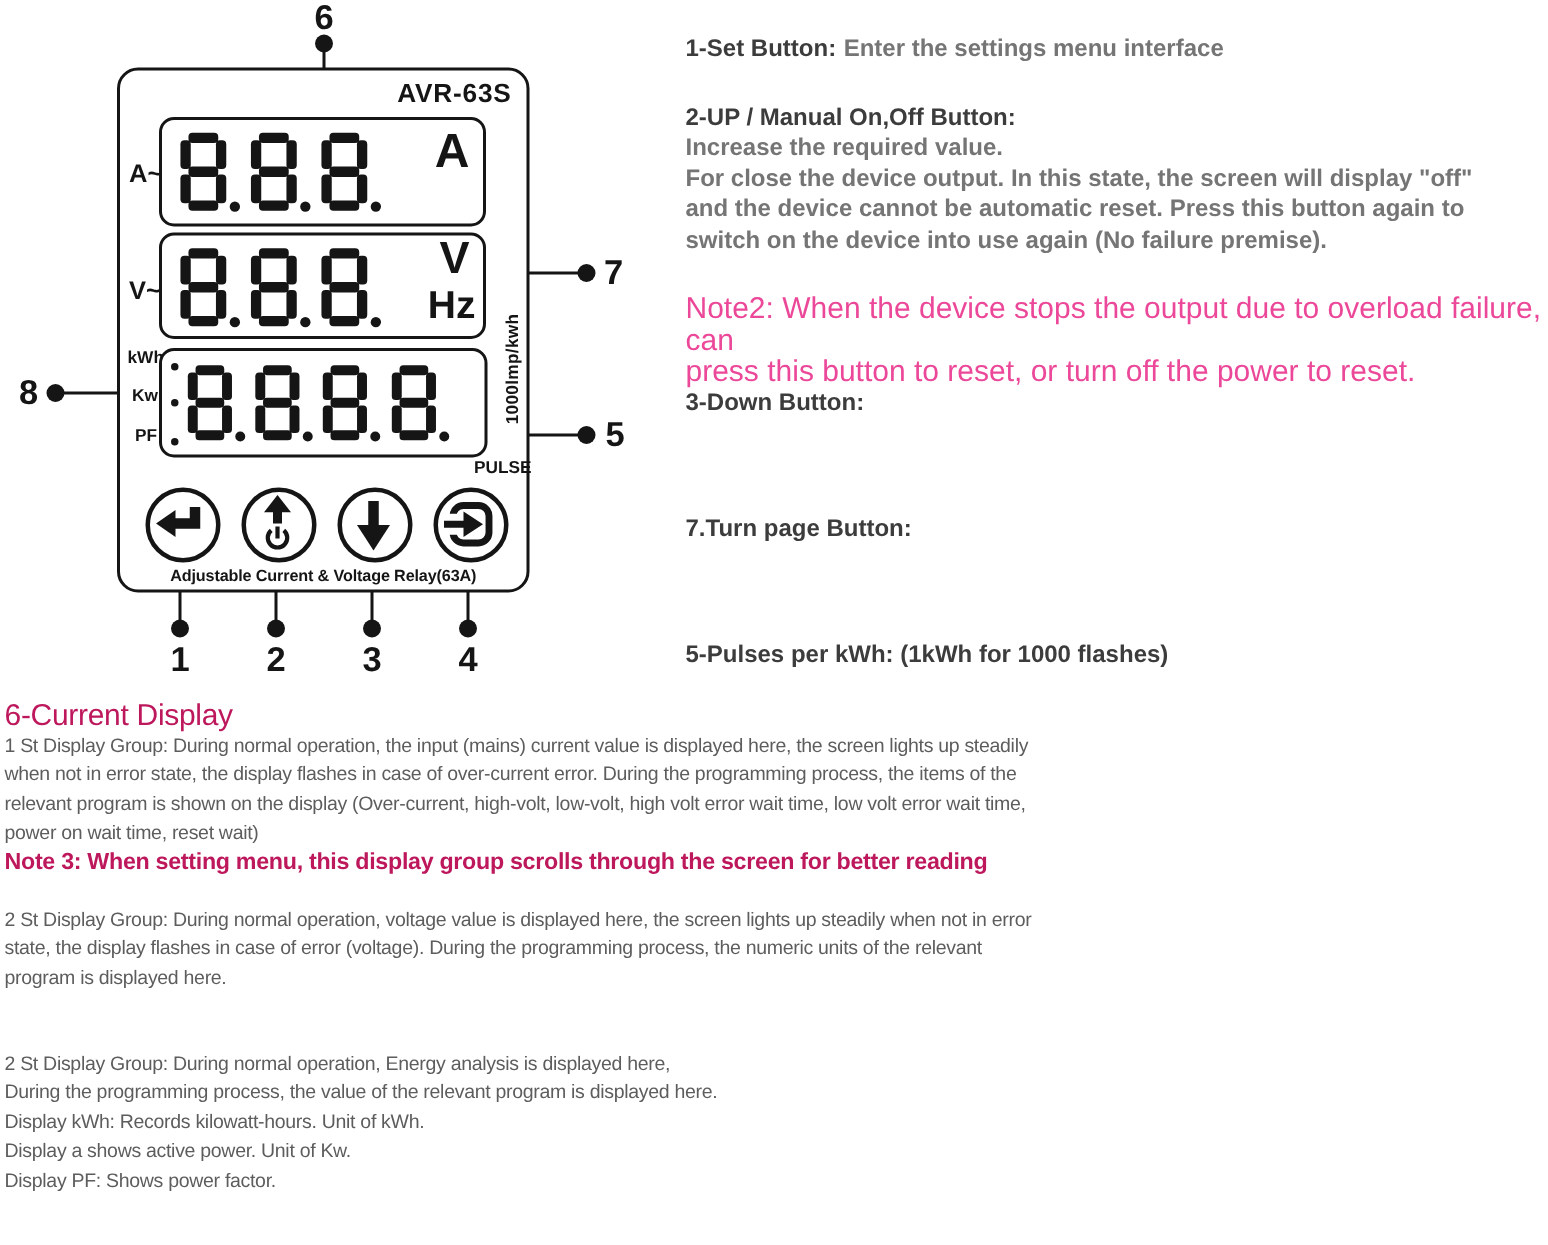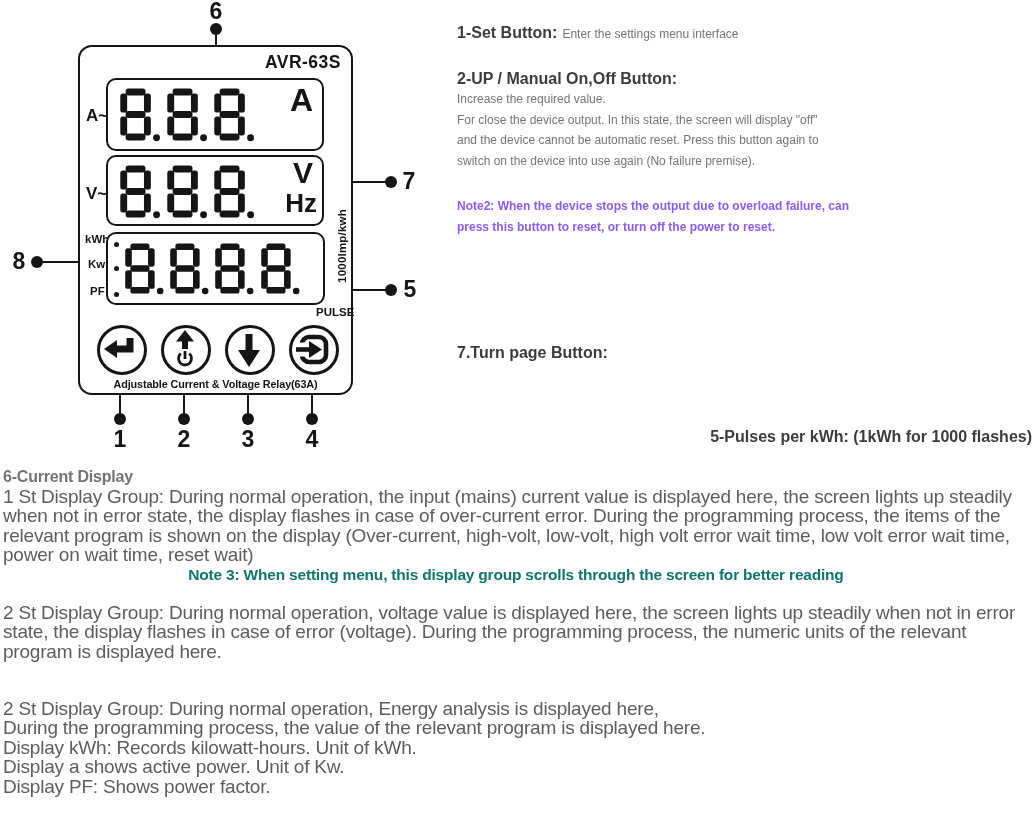--- a/index.html
+++ b/index.html
@@ -66,29 +66,29 @@
   .co-dot { position:absolute; width:12px; height:12px; border-radius:50%; background:#151515; z-index:3; }
   .co-num {
     position:absolute; font-size:23px; font-weight:bold; color:#151515; z-index:3;
     width:22px; text-align:center; line-height:24px;
   }
 
   
   .right-col { position:absolute; left:457px; top:0; width:575px; }
   .rc-sec { position:absolute; left:0; width:575px; }
   .rc-h { font-size:16px; font-weight:bold; color:#3c3c3c; line-height:21px; }
-  .rc-b { font-size:12px; color:#757575; line-height:20.5px; white-space:pre-line; }
-  .rc-note { font-size:12px; font-weight:bold; color:#8b5cf6; line-height:21px; white-space:pre-line; }
+  .rc-b { font-size:16px; color:#757575; line-height:20.5px; white-space:pre-line;font-weight:bold; }
+  .rc-note { font-size:20px; font-weight:normal; color:#ec4899; line-height:21px; white-space:pre-line; }
   .rc-inline .rc-b { margin-left:5px; }
 
   
   .bt-sec { position:absolute; left:3px; width:1026px; }
-  .bt-h { font-size:16px; font-weight:bold; color:#737373; line-height:20px; letter-spacing:-0.2px; }
-  .bt-b { font-size:19px; color:#5d5d5d; line-height:19.4px; white-space:pre-line; letter-spacing:-0.2px; }
-  .bt-note { font-size:15.5px; font-weight:bold; color:#0f766e; line-height:19.4px; letter-spacing:-0.2px;text-align:center; }
+  .bt-h { font-size:20px; font-weight:normal; color:#be185d; line-height:20px; letter-spacing:-0.2px; }
+  .bt-b { font-size:13px; color:#5d5d5d; line-height:19.4px; white-space:pre-line; letter-spacing:-0.2px; }
+  .bt-note { font-size:15.5px; font-weight:bold; color:#be185d; line-height:19.4px; letter-spacing:-0.2px; }
 
   .stroke { fill:none; stroke:#151515; }
 </style>
 </head>
 <body>
 
 <div class="page">
 
   <div class="co-num" style="left:205px; top:-1px;">6</div>
   <div class="co-dot" style="left:210px; top:23px;"></div>
@@ -295,25 +295,26 @@
       <div class="rc-b">Increase the required value.
 For close the device output. In this state, the screen will display "off"
 and the device cannot be automatic reset. Press this button again to
 switch on the device into use again (No failure premise).</div>
     </div>
     <div class="rc-sec" style="top:196px;">
       <div class="rc-note">Note2: When the device stops the output due to overload failure, can
 press this button to reset, or turn off the power to reset.</div>
     </div>
     <div class="rc-sec" style="top:258px;">
+      <div class="rc-h">3-Down Button:</div>
     </div>
     <div class="rc-sec" style="top:342px;">
       <div class="rc-h">7.Turn page Button:</div>
     </div>
-    <div class="rc-sec" style="top:426px;text-align:right;">
+    <div class="rc-sec" style="top:426px;">
       <div class="rc-h">5-Pulses per kWh: (1kWh for 1000 flashes)</div>
     </div>
   </div>
 
   <div class="bt-sec" style="top:467px;">
     <div class="bt-h">6-Current Display</div>
     <div class="bt-b">1 St Display Group: During normal operation, the input (mains) current value is displayed here, the screen lights up steadily
 when not in error state, the display flashes in case of over-current error. During the programming process, the items of the
 relevant program is shown on the display (Over-current, high-volt, low-volt, high volt error wait time, low volt error wait time,
 power on wait time, reset wait)</div>

